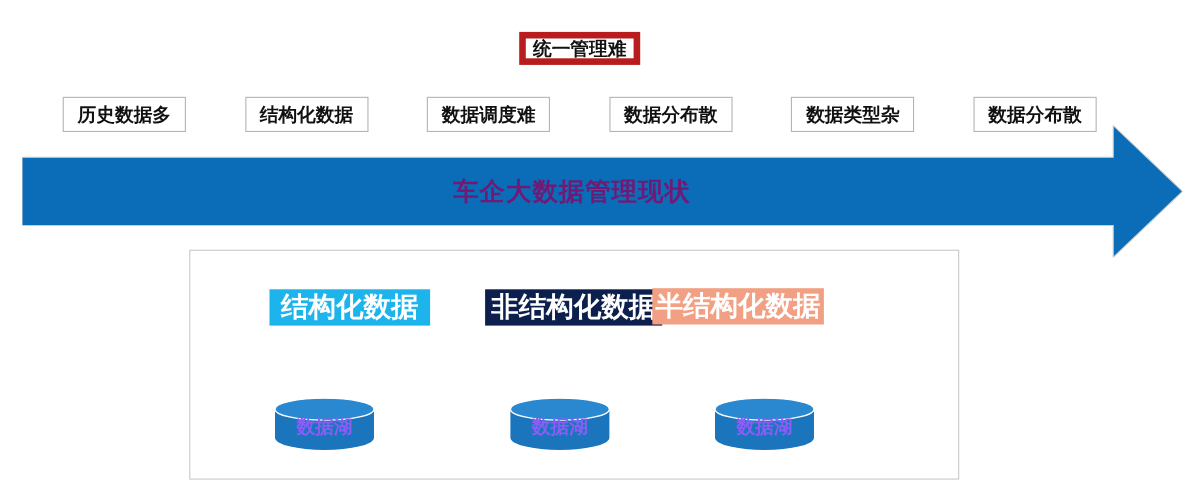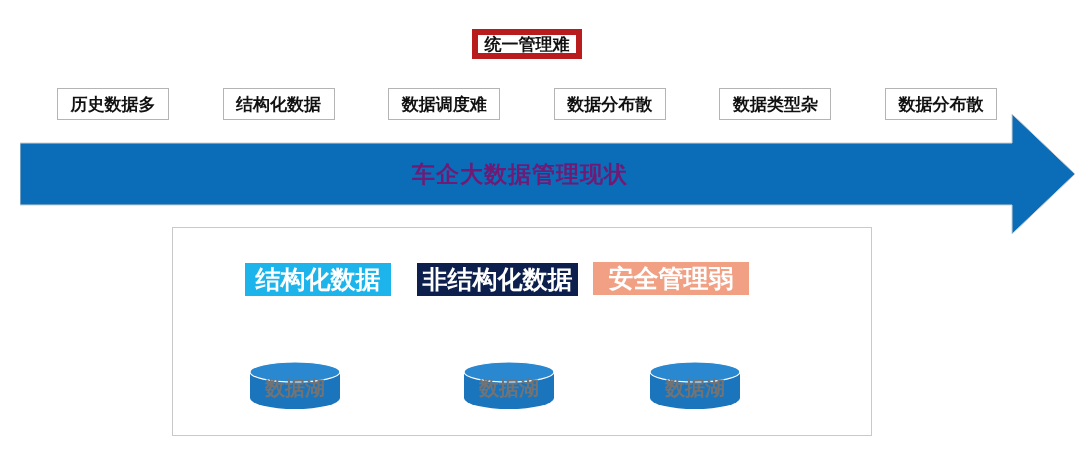--- a/index.html
+++ b/index.html
@@ -152,23 +152,23 @@
 
   .cyl-label {
     position: absolute;
     left: 0;
     top: 6px;
     width: 92px;
     height: 42px;
     display: flex;
     align-items: center;
     justify-content: center;
-    font-size: 20px;
-    font-weight: bold;
-    color: #737373;
+    font-size: 17px;
+    font-weight: bold;
+    color: #8b5cf6;
     line-height: 1;
     pointer-events: none;
   }
 </style>
 </head>
 <body>
 
 <div id="slide">
 
   <div class="title-box">统一管理难</div>
@@ -186,23 +186,23 @@
     <svg class="arrow-svg" viewBox="0 0 1055 120" preserveAspectRatio="none">
       <polygon points="0,29 992,29 992,0 1055,60 992,120 992,91 0,91" fill="#0B6DB7" stroke="#cfcfcf" stroke-width="1"></polygon>
     </svg>
     <div class="arrow-label">车企大数据管理现状</div>
   </div>
 
   <div class="container-box"></div>
 
   <div class="tag tag-structured" style="background:#1CB4EA;">结构化数据</div>
 
-  <div class="tag tag-unstructured" style="background:#0D1F4C;">非结构化数据</div>
-
-  <div class="tag tag-semi" style="background:#F2A083;">安全管理弱</div>
+  <div class="tag tag-unstructured" style="background:#0D1F4C;margin-left:24px;">非结构化数据</div>
+
+  <div class="tag tag-semi" style="background:#F2A083;">半结构化数据</div>
 
   <div class="cylinder cyl-1">
     <svg class="cyl-svg" viewBox="0 0 92 48" preserveAspectRatio="none">
       <path d="M1,11 L1,37 A45,11 0 0 0 91,37 L91,11 Z" fill="#1B75BC"></path>
       <ellipse cx="46" cy="11" rx="45" ry="10" fill="#2A88D0" stroke="#ffffff" stroke-width="1.2"></ellipse>
     </svg>
     <div class="cyl-label">数据湖</div>
   </div>
 
   <div class="cylinder cyl-2">

